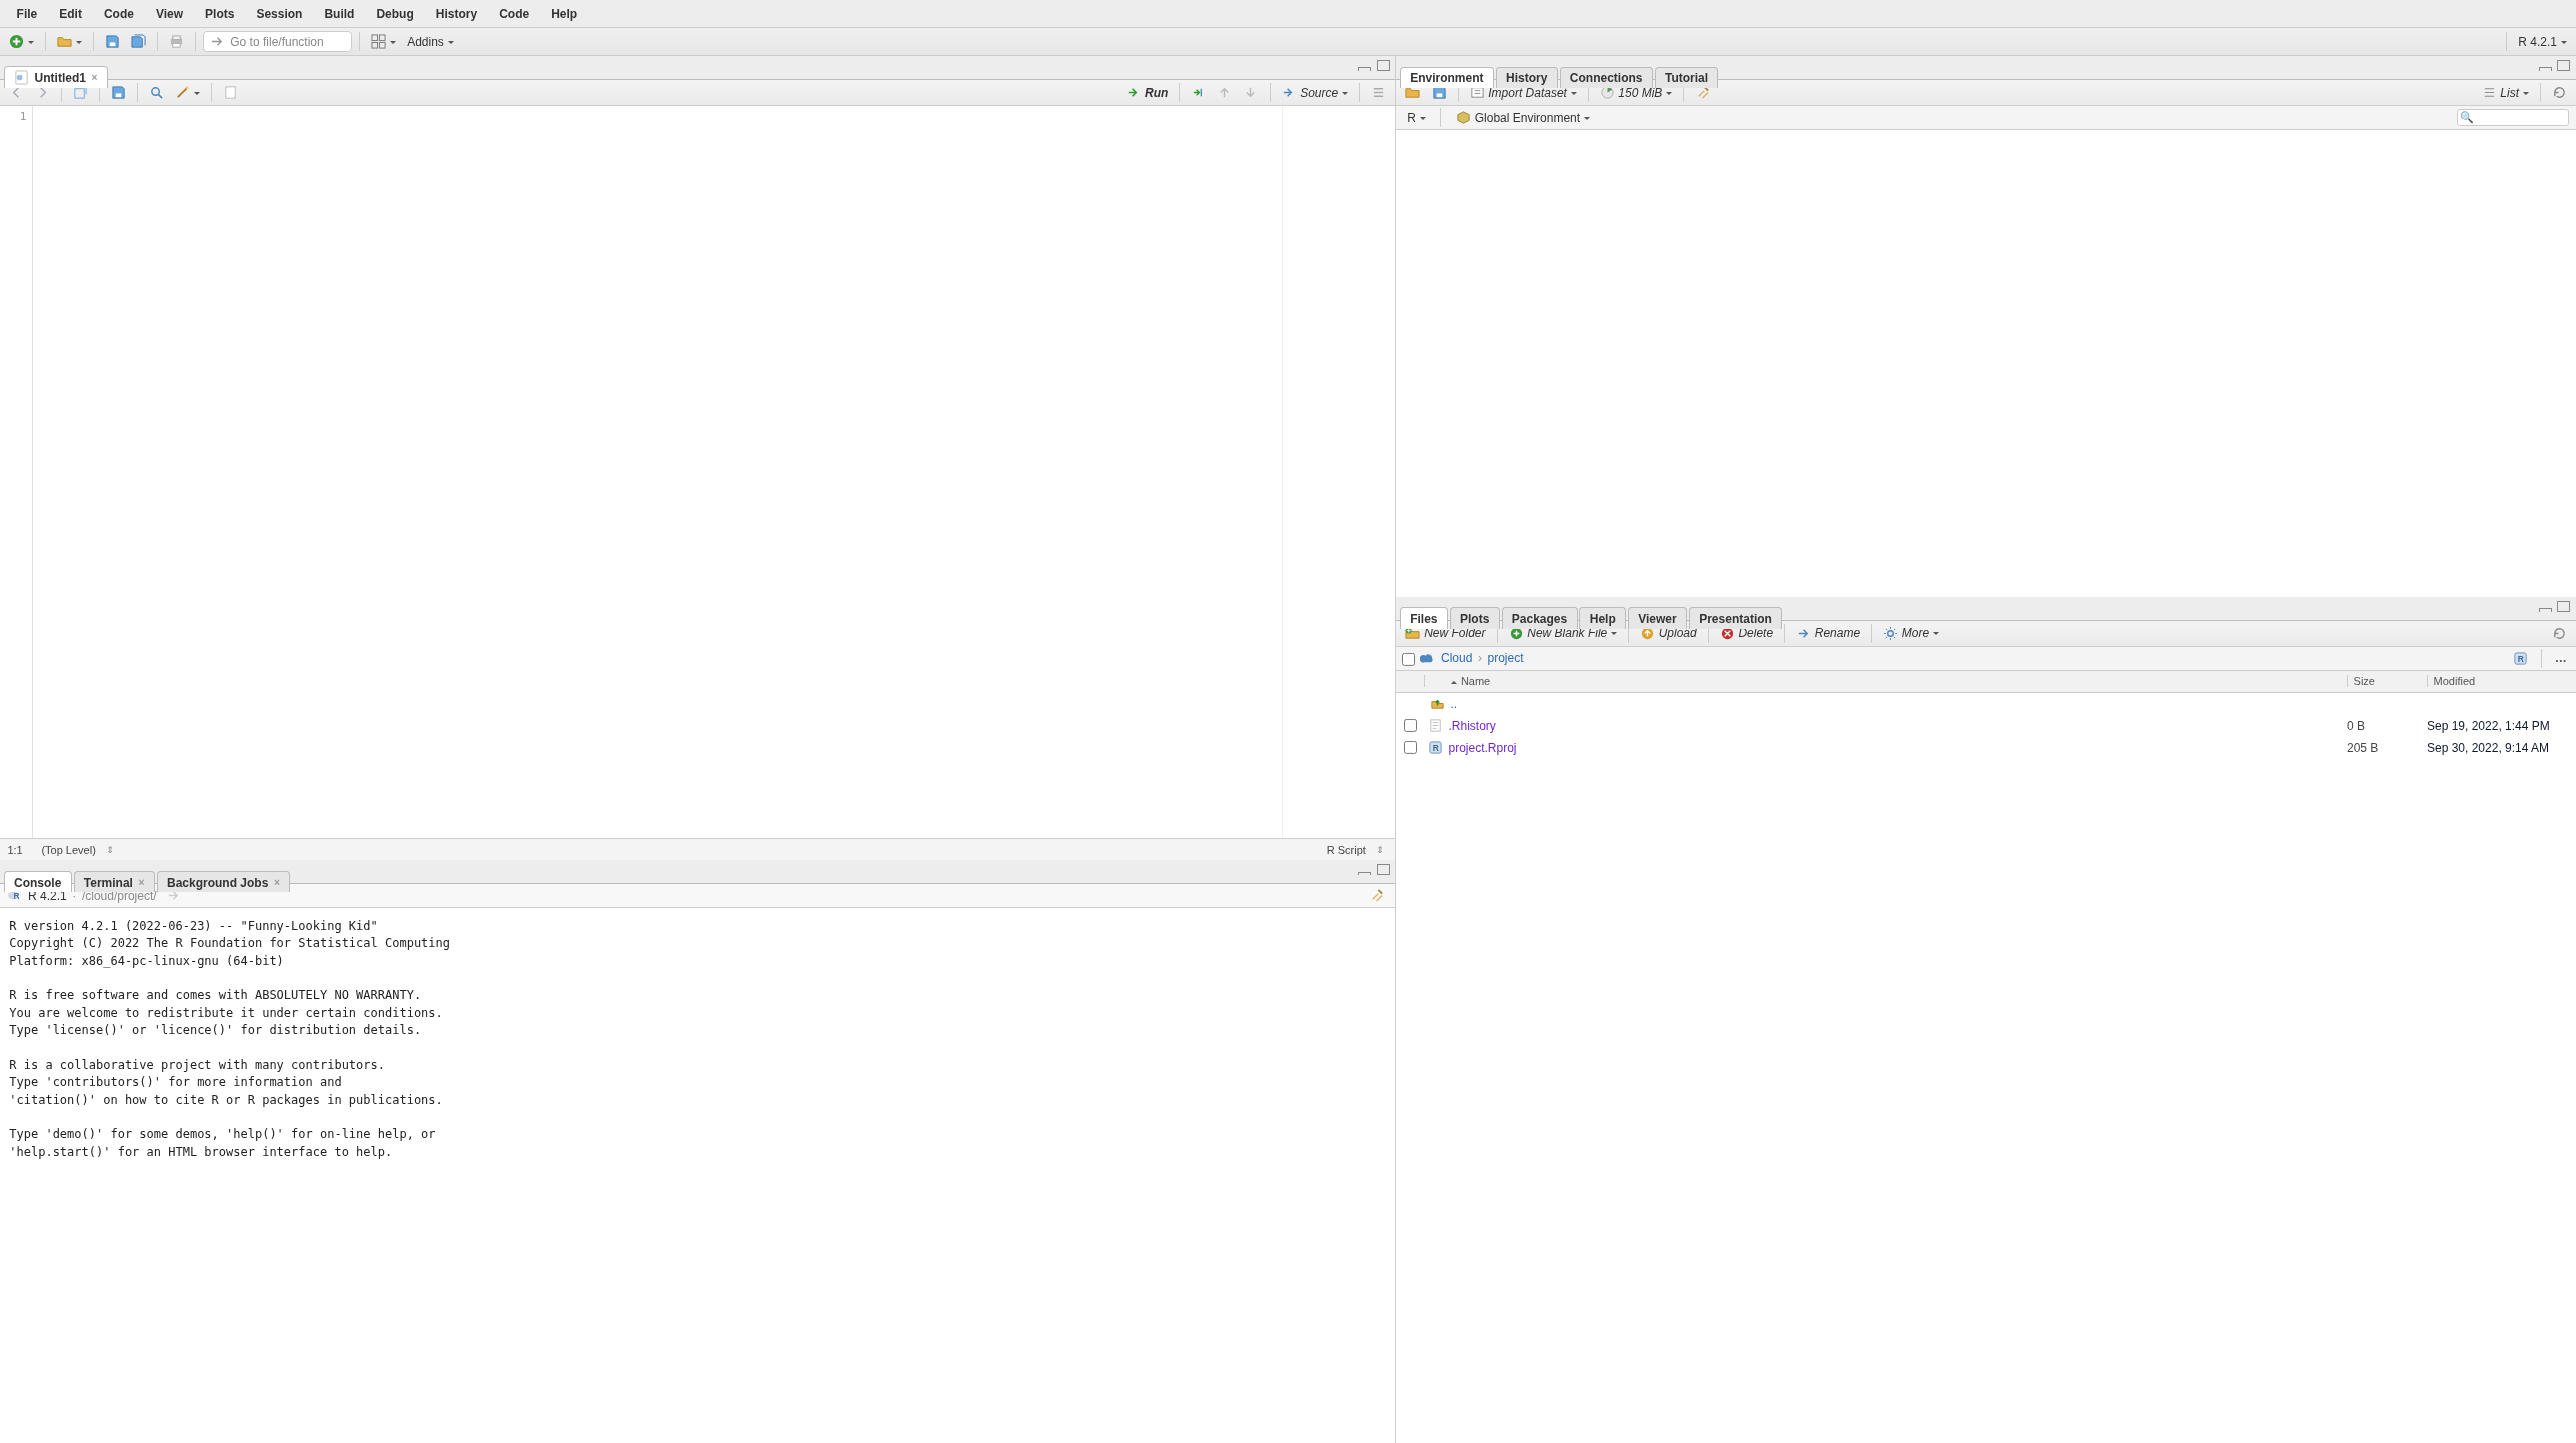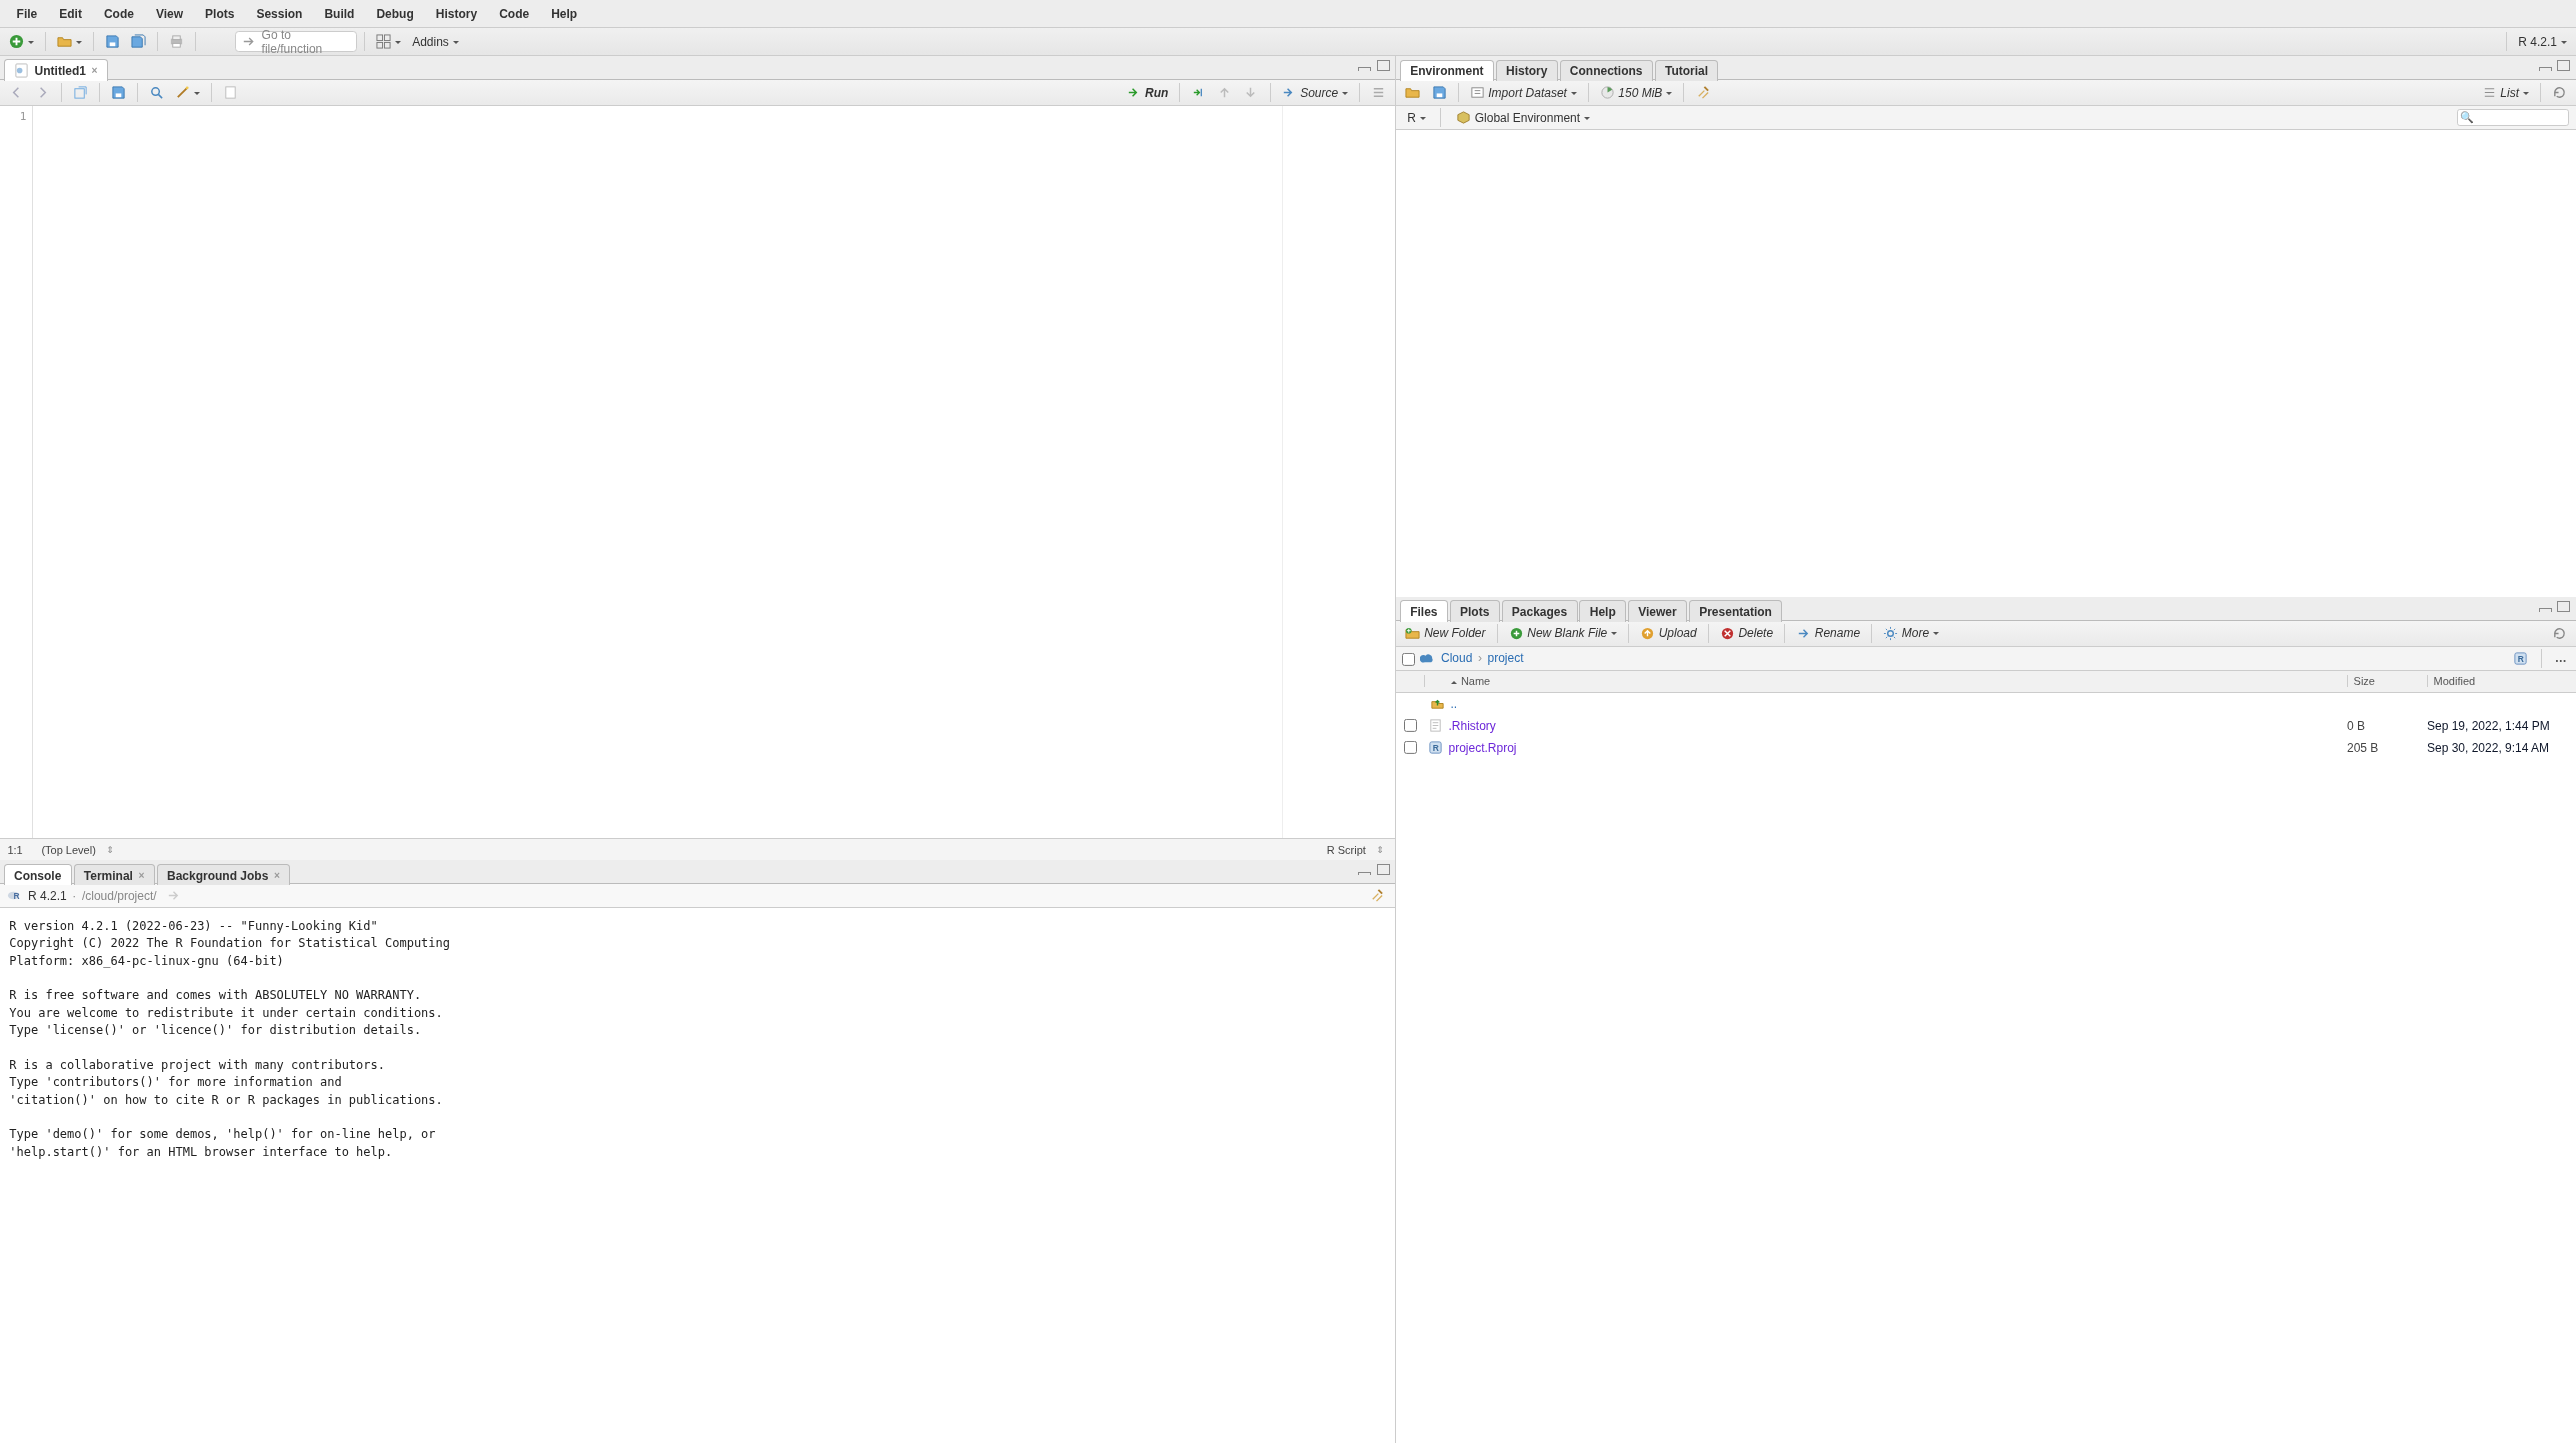--- a/index.html
+++ b/index.html
@@ -33,38 +33,38 @@
     align-items: center;
     height: 28px;
     border-bottom: 0.9px solid #ccc;
     padding: 0 5.6px;
     background: linear-gradient(#f0f0f0,#e6e6e6);
     gap: 3.7px;
   }
   .tb-btn { display:inline-flex; align-items:center; gap:3.7px; padding:1.9px 3.7px; cursor:pointer; border-radius:2.8px; }
   .sep { width:0.9px; height:18.6px; background:#ccc; margin:0 3.7px; }
   .caret { display:inline-block; width:0; height:0; border:3.7px solid transparent; border-top-color:#555; transform:translateY(1.9px); }
-  .go-to-file { display:flex; align-items:center; gap:5.6px; border:0.9px solid #ccc; border-radius:3.7px; background:#fff; height:20.5px; padding:0 5.6px; width:122px; color:#888;margin-left:32px; }
+  .go-to-file { display:flex; align-items:center; gap:5.6px; border:0.9px solid #ccc; border-radius:3.7px; background:#fff; height:20.5px; padding:0 5.6px; width:149px; color:#888; }
   .spacer { flex:1; }
 
   
   .workbench { display:flex; width:100%; height:calc(100% - 56px); }
   .col { display:flex; flex-direction:column; }
   .col-left  { width:54.2%; border-right:0.9px solid #ccc; }
   .col-right { width:45.8%; }
 
   .pane { display:flex; flex-direction:column; overflow:hidden; }
   .pane-tabs {
     display:flex; align-items:flex-end; height:24px; background:#ededed; border-bottom:0.9px solid #bbb;
     position:relative; padding-left:3.7px;
   }
   .tab {
     display:flex; align-items:center; gap:5.6px; padding:3.7px 9.3px 2.8px; margin-right:1.9px;
     background:#e6e6e6; border:0.9px solid #bbb; border-bottom:none;
-    border-radius:3.7px 3.7px 0 0; font-weight:600; cursor:pointer; position:relative; top:2px;
+    border-radius:3.7px 3.7px 0 0; font-weight:600; cursor:pointer; position:relative; top:9px;
   }
   .tab.active { background:#fff; }
   .tab .close-x { color:#999; font-size:10.2px; cursor:pointer; }
   .pane-tabs .win-controls { position:absolute; right:5.6px; top:3.7px; display:flex; gap:5.6px; }
   .win-controls span { width:13px; height:11px; border:0.9px solid #888; display:inline-block; cursor:pointer; }
   .win-min { height:3.7px !important; border-bottom:none !important; margin-top:7.4px; }
 
   .pane-toolbar {
     display:flex; align-items:center; height:26px; padding:0 5.6px; gap:3.7px;
     background:linear-gradient(#f4f4f4,#eaeaea); border-bottom:0.9px solid #ccc;font-style:italic;

